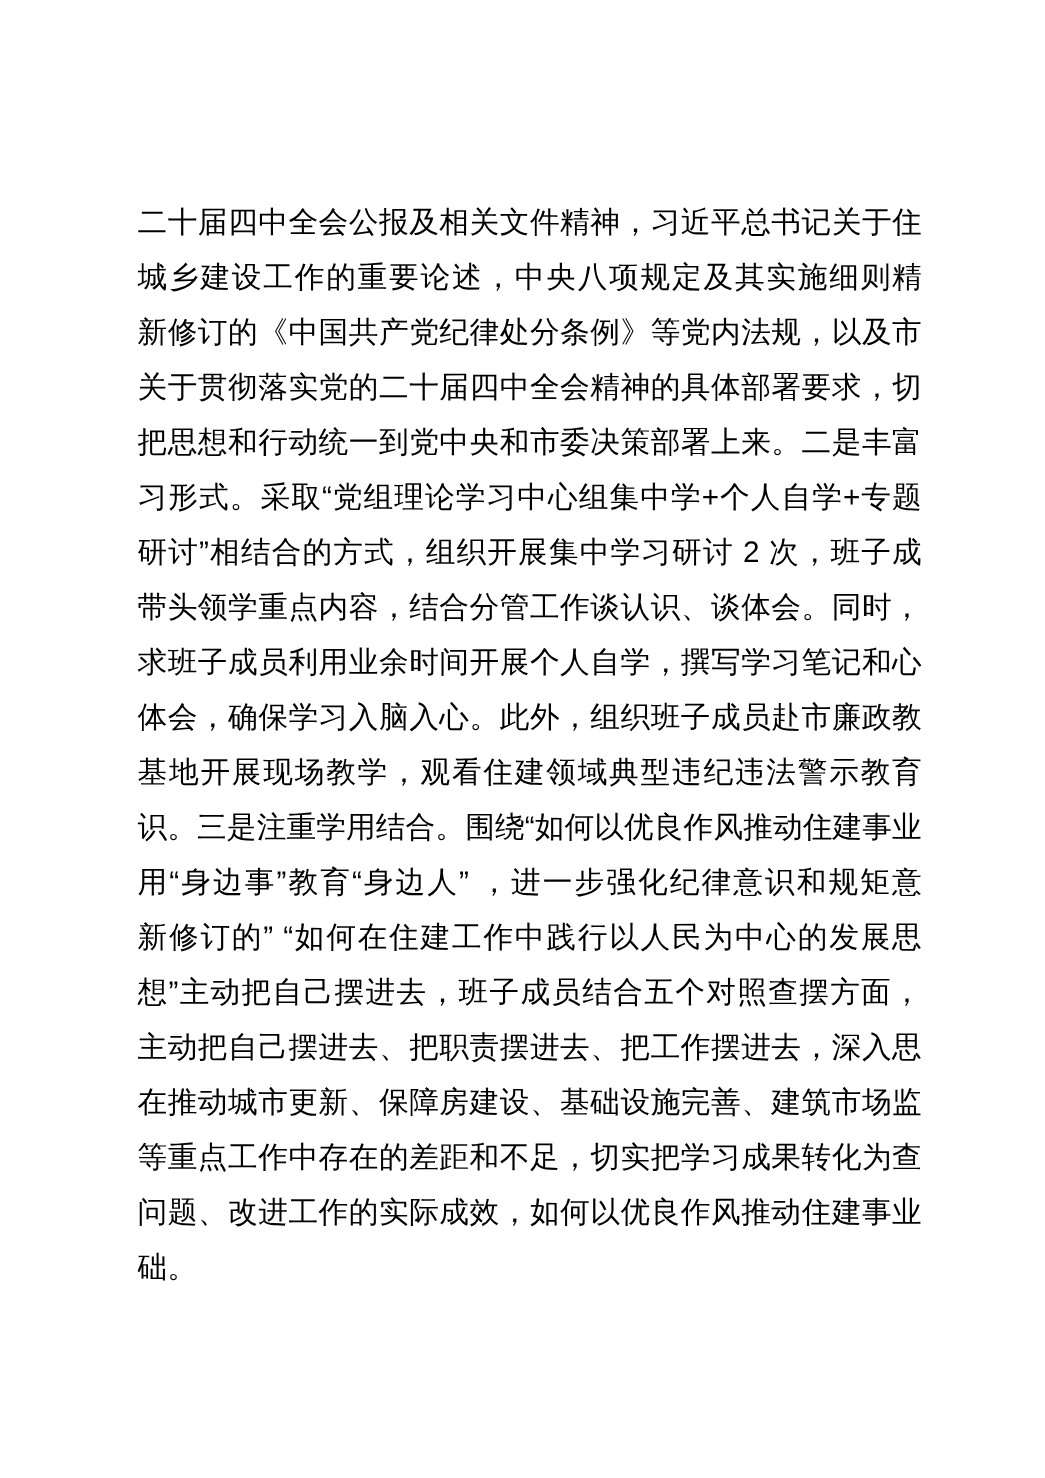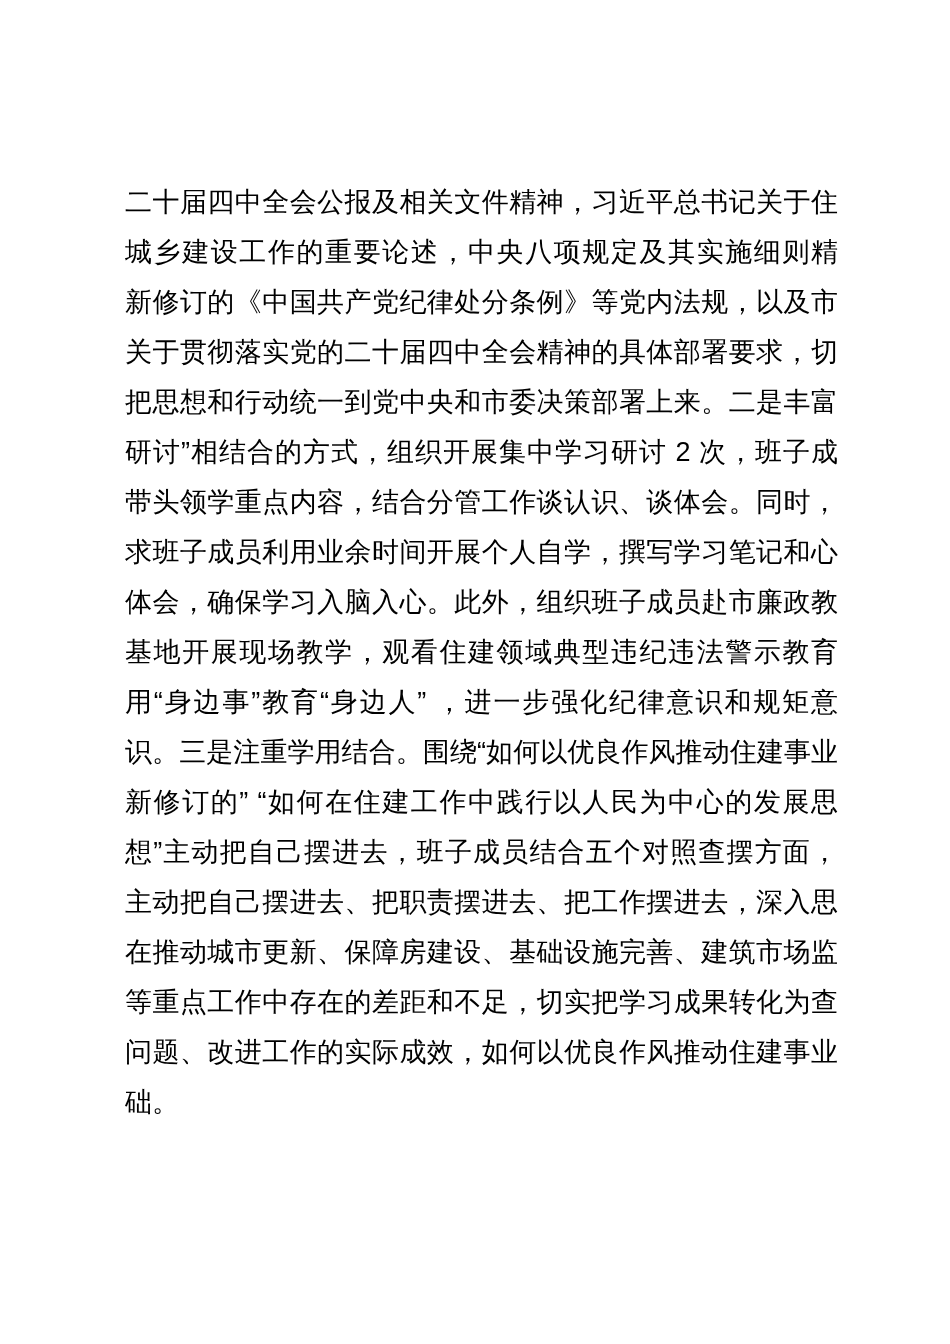--- a/index.html
+++ b/index.html
@@ -49,27 +49,28 @@
 </head>
 <body>
 
 <div class="page">
   <div class="paragraph">
       <div class="line">二十届四中全会公报及相关文件精神，习近平总书记关于住房</div>
       <div class="line">城乡建设工作的重要论述，中央八项规定及其实施细则精神，</div>
       <div class="line">新修订的《中国共产党纪律处分条例》等党内法规，以及市委</div>
       <div class="line">关于贯彻落实党的二十届四中全会精神的具体部署要求，切实</div>
       <div class="line">把思想和行动统一到党中央和市委决策部署上来。二是丰富学</div>
+      <div class="line">习形式。采取“党组理论学习中心组集中学+个人自学+专题</div>
       <div class="line">研讨”相结合的方式，组织开展集中学习研讨 2 次，班子成员</div>
       <div class="line">带头领学重点内容，结合分管工作谈认识、谈体会。同时，要</div>
       <div class="line">求班子成员利用业余时间开展个人自学，撰写学习笔记和心得</div>
       <div class="line">体会，确保学习入脑入心。此外，组织班子成员赴市廉政教育</div>
       <div class="line">基地开展现场教学，观看住建领域典型违纪违法警示教育片，</div>
+      <div class="line">识。三是注重学用结合。围绕“如何以优良作风推动住建事业</div>
       <div class="line">用“身边事”教育“身边人” ，进一步强化纪律意识和规矩意</div>
-      <div class="line">识。三是注重学用结合。围绕“如何以优良作风推动住建事业</div>
       <div class="line">新修订的” “如何在住建工作中践行以人民为中心的发展思</div>
       <div class="line">想”主动把自己摆进去，班子成员结合五个对照查摆方面，</div>
       <div class="line">主动把自己摆进去、把职责摆进去、把工作摆进去，深入思考</div>
       <div class="line">在推动城市更新、保障房建设、基础设施完善、建筑市场监管</div>
       <div class="line">等重点工作中存在的差距和不足，切实把学习成果转化为查摆</div>
       <div class="line">问题、改进工作的实际成效，如何以优良作风推动住建事业</div>
       <div class="line last">础。</div>
     </div>
 </div>
 

